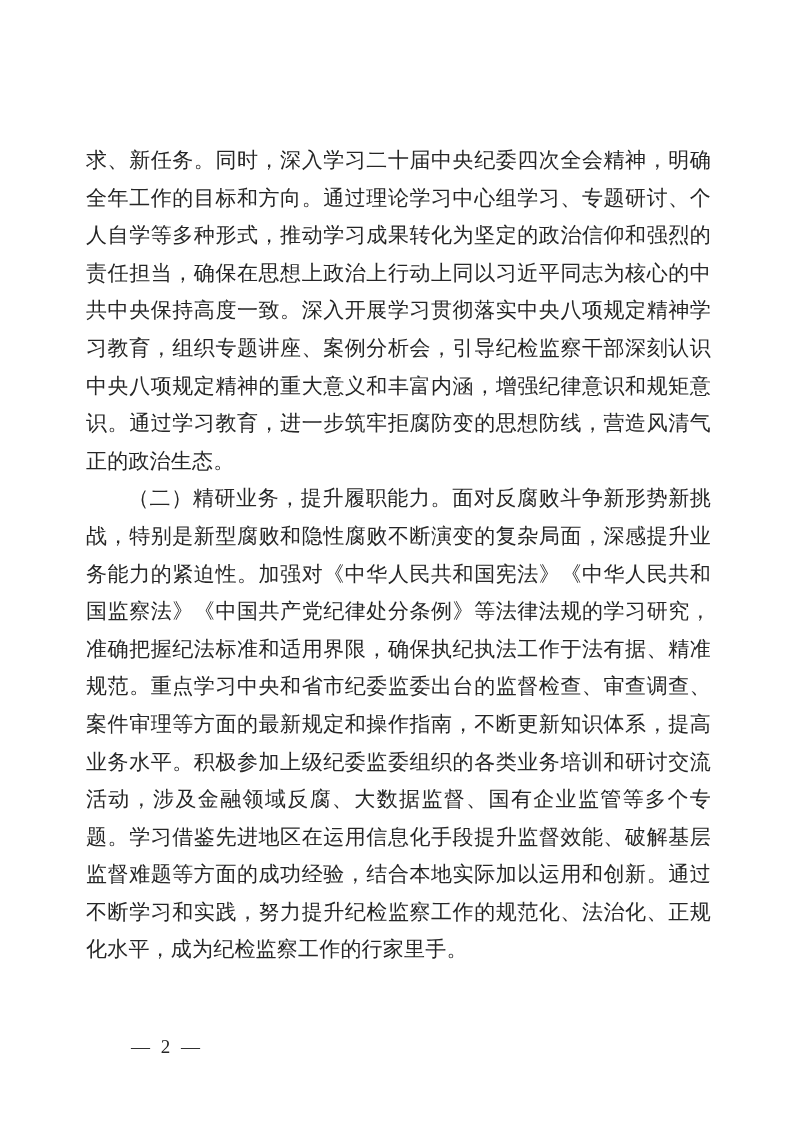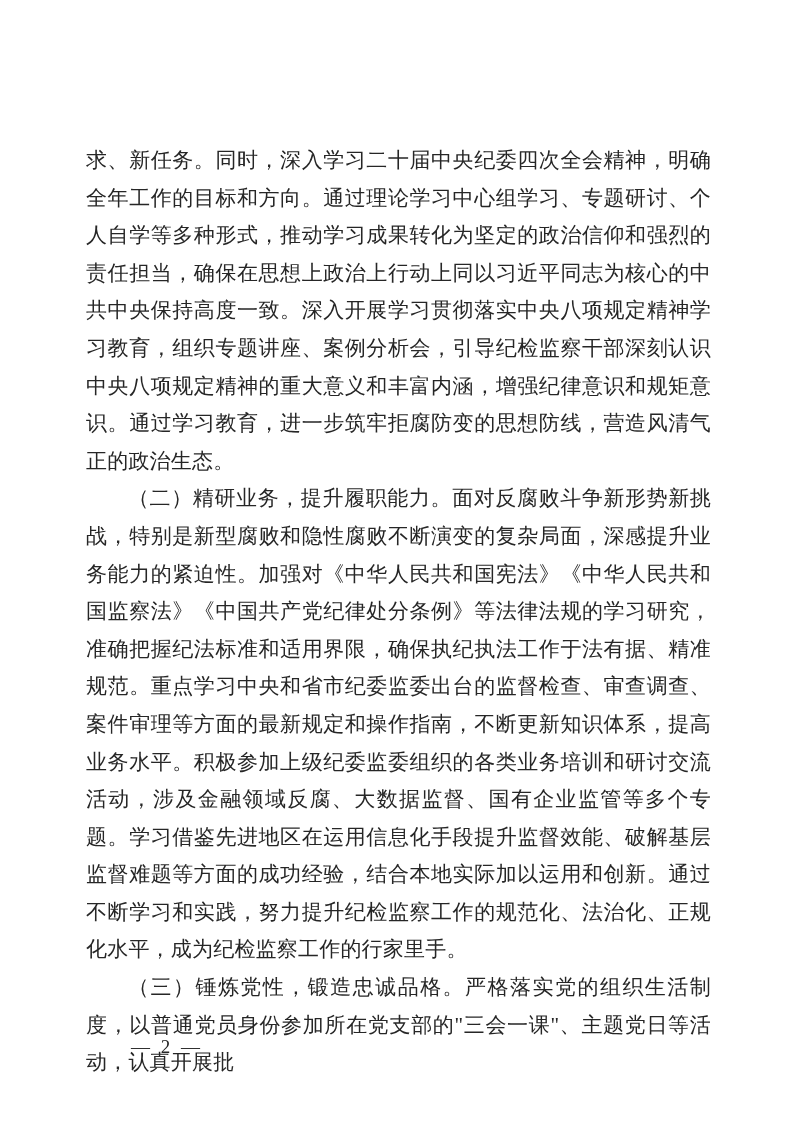--- a/index.html
+++ b/index.html
@@ -37,16 +37,15 @@
     font-family: "Liberation Serif", "DejaVu Serif", serif;
   }
 </style>
 </head>
 <body>
 
 <div class="page">
   <div class="doc-body" id="doc-body">
       <p class="para">求、新任务。同时，深入学习二十届中央纪委四次全会精神，明确全年工作的目标和方向。通过理论学习中心组学习、专题研讨、个人自学等多种形式，推动学习成果转化为坚定的政治信仰和强烈的责任担当，确保在思想上政治上行动上同以习近平同志为核心的中共中央保持高度一致。深入开展学习贯彻落实中央八项规定精神学习教育，组织专题讲座、案例分析会，引导纪检监察干部深刻认识中央八项规定精神的重大意义和丰富内涵，增强纪律意识和规矩意识。通过学习教育，进一步筑牢拒腐防变的思想防线，营造风清气正的政治生态。</p>
       <p class="para indent"><b>（二）精研业务，提升履职能力。</b>面对反腐败斗争新形势新挑战，特别是新型腐败和隐性腐败不断演变的复杂局面，深感提升业务能力的紧迫性。加强对《中华人民共和国宪法》《中华人民共和国监察法》《中国共产党纪律处分条例》等法律法规的学习研究，准确把握纪法标准和适用界限，确保执纪执法工作于法有据、精准规范。重点学习中央和省市纪委监委出台的监督检查、审查调查、案件审理等方面的最新规定和操作指南，不断更新知识体系，提高业务水平。积极参加上级纪委监委组织的各类业务培训和研讨交流活动，涉及金融领域反腐、大数据监督、国有企业监管等多个专题。学习借鉴先进地区在运用信息化手段提升监督效能、破解基层监督难题等方面的成功经验，结合本地实际加以运用和创新。通过不断学习和实践，努力提升纪检监察工作的规范化、法治化、正规化水平，成为纪检监察工作的行家里手。</p>
-      <p class="para indent"><b>（三）锤炼党性，锻造忠诚品格。</b>严格落实党的组织生活制度，以普通党员身份参加所在党支部的"三会一课"、主题党日等活动，认真开展批</p>
     </div>
   <div class="page-footer">— 2 —</div>
 </div>
 
 </body></html>

